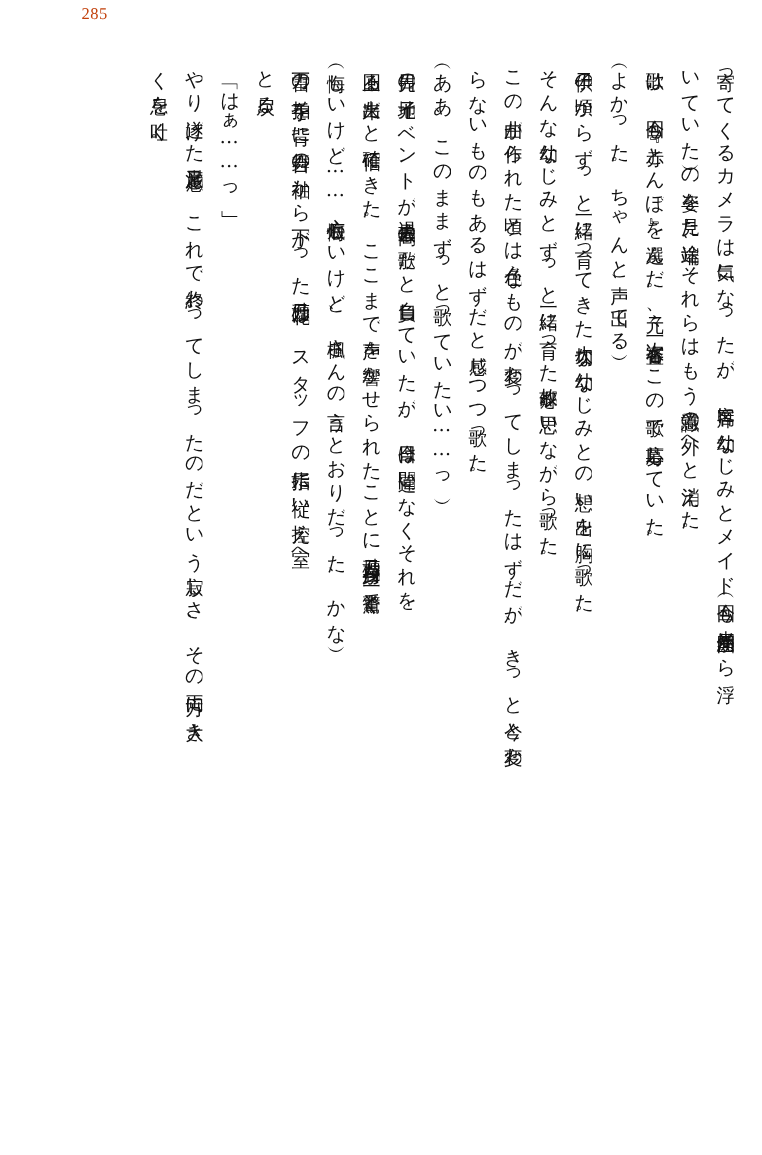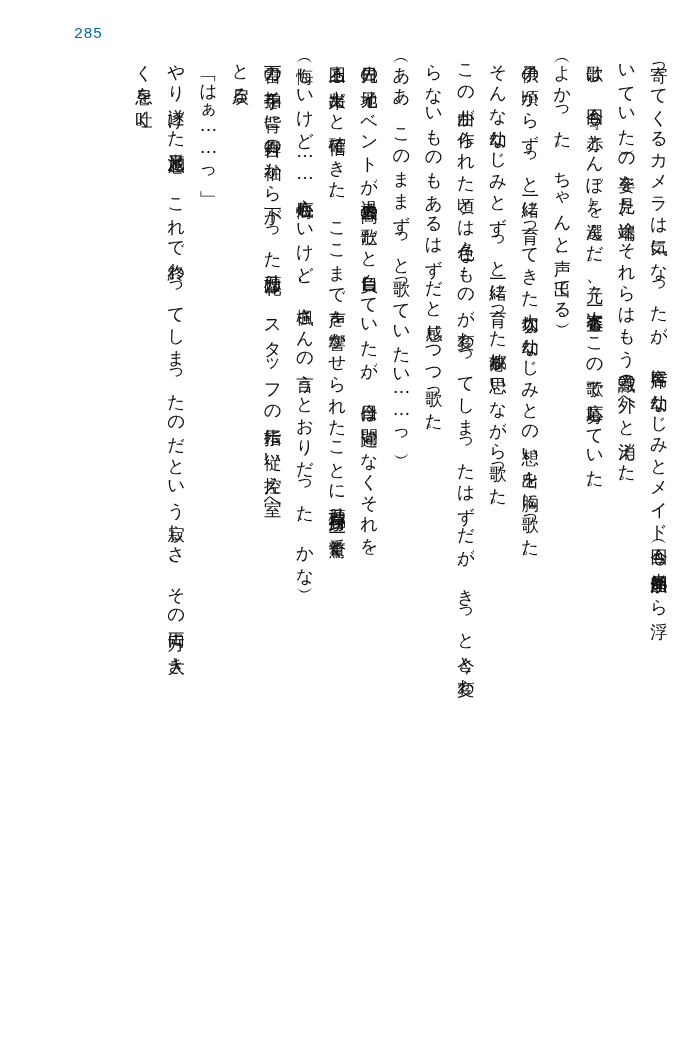--- a/index.html
+++ b/index.html
@@ -20,23 +20,22 @@
     height: 1050px;
     box-sizing: border-box;
     background: #ffffff;
   }
   .page-number {
     position: absolute;
     top: 5px;
     left: 74px;
     font-size: 15px;
     letter-spacing: 0.5px;
-    color: #0369a1;
-    font-family: Liberation Mono, monospace;
-    margin-top: 21px;
+    color: #c2410c;
+    font-family: Liberation Serif, serif;
   }
   .text-block {
     position: absolute;
     top: 52px;
     left: 40px;
     right: 26px;
     height: 930px;
     display: flex;
     flex-direction: row-reverse;
     justify-content: flex-start;

